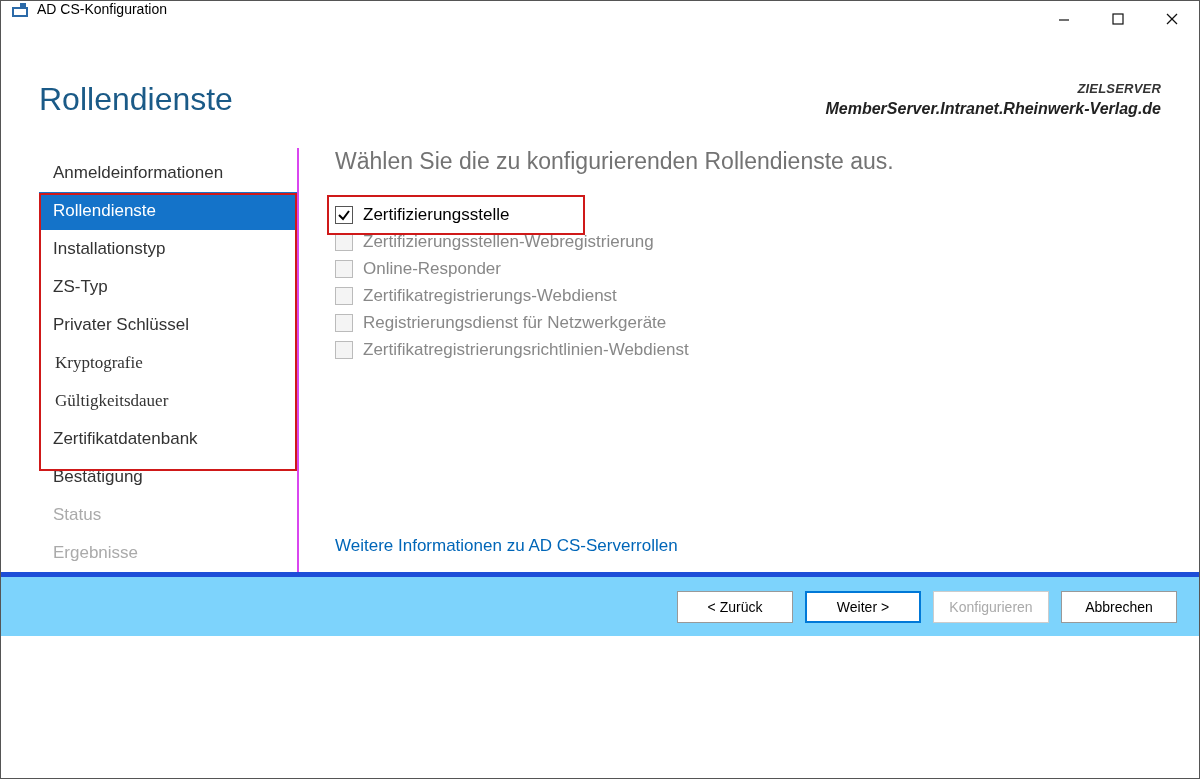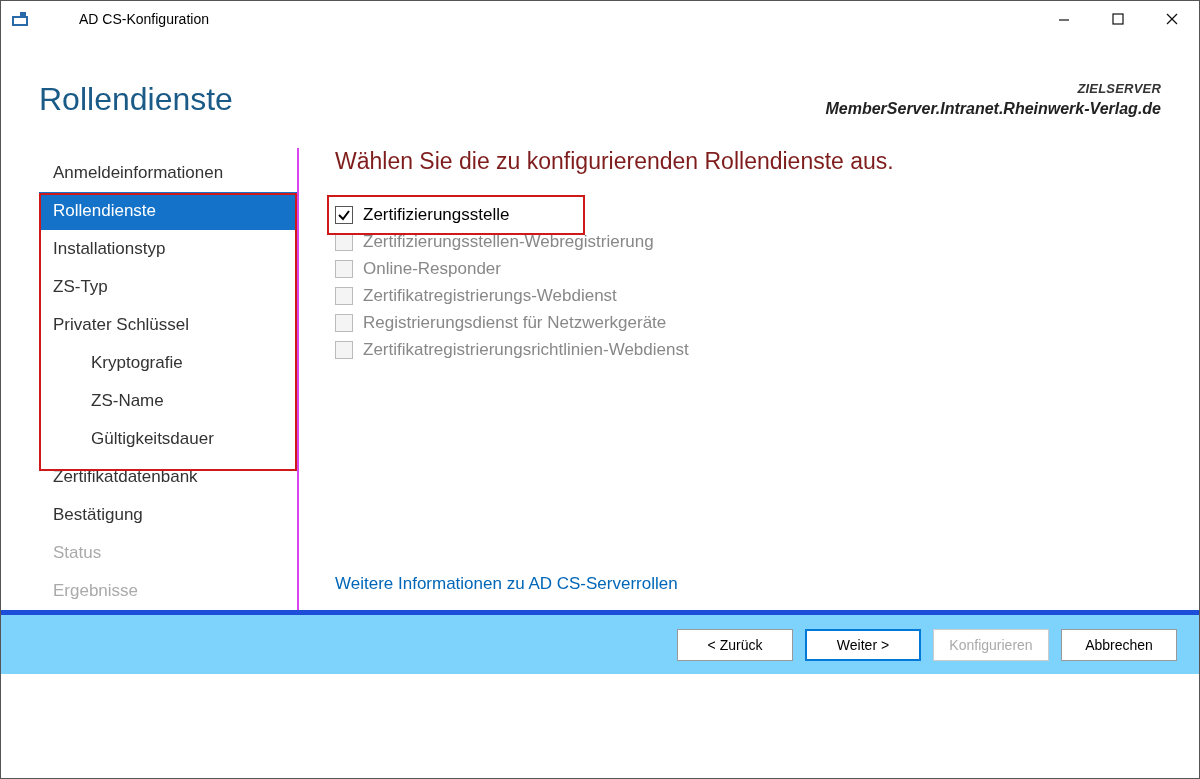--- a/index.html
+++ b/index.html
@@ -8,49 +8,47 @@
       background: #fff;
       width: 1200px;
       height: 779px;
       overflow: hidden;
       border: 1px solid #555;
     }
     
     .titlebar {
       height: 36px;
       display: flex;
-      align-items: center;
       padding-left: 10px;
       background: #fff;
       font-size: 14px;
       color: #000;
-      gap: 42px;
     }
     .titlebar .app-icon { width: 18px; height: 18px; margin-right: 8px; display:flex; align-items:center; }
     .titlebar .title { flex: 1; }
     .win-controls { display:flex; height:100%; }
     .win-btn { width: 54px; height:100%; display:flex; align-items:center; justify-content:center; font-size:14px; color:#111; }
     .win-btn svg { stroke:#111; }
     
     .header-area { padding: 44px 38px 0 38px; display:flex; justify-content:space-between; align-items:flex-start; }
     .page-title { font-size: 32px; font-weight: 400; color:#1a5a87; }
     .target-block { text-align:right;font-style:italic; }
     .target-label { font-size:13px; font-weight:700; color:#333; letter-spacing:0.2px; }
     .target-name { font-size:16px; font-weight:700; color:#222; margin-top:4px; }
     
     .main { display:flex; padding: 30px 38px 0 38px; }
     .sidebar { width: 260px; position:relative; border-right:2px solid #d946ef; padding-top:6px; }
     .highlight-box1 { position:absolute; left:0; top:45px; width:258px; height:278px; border:2px solid #cf1919; pointer-events:none; }
     .nav-item { font-size:17px; color:#333; padding:9px 0 9px 14px; cursor:pointer; white-space:nowrap; }
     .nav-item.selected { background:#1473c9; color:#fff; }
-    .nav-item.indented { padding-left: 52px; }
+    .nav-item.indented { padding-left: 16px; font-family: Liberation Serif, serif; }
     .nav-item.disabled { color:#aaa; cursor:default; }
     
     .content { flex:1; padding-left: 36px; display:flex; flex-direction:column; position:relative; }
-    .content-title { font-size:23px; color:#7f1d1d; margin-bottom: 30px; }
+    .content-title { font-size:23px; color:#737373; margin-bottom: 30px; }
     .checkbox-list { position:relative; }
     .highlight-box2 { position:absolute; left:-8px; top:-10px; width:258px; height:40px; border:2px solid #cf1919; pointer-events:none; }
     .cb-row { display:flex; align-items:center; margin-bottom:7px; font-size:17px; color:#000000; }
     .cb-row.grey { color:#888; }
     .cb { width:18px; height:18px; border:1px solid #555; margin-right:10px; display:flex; align-items:center; justify-content:center; background:#fff;}
     .cb.grey { border-color:#bbb; background:#f4f4f4; }
     .cb svg { display:block; }
     .more-link { color:#0066b8; font-size:17px; margin-top:auto; padding-top:120px; padding-bottom:16px; cursor:pointer; }
     
     .footer { height:64px; border-top:5px solid #1d4ed8; background:#7dd3fc; display:flex; align-items:center; justify-content:flex-end; padding-right:22px; gap:12px; }
@@ -100,21 +98,20 @@
 
 <div class="main">
   <div class="sidebar">
     <div class="highlight-box1"></div>
     <div class="nav-item">Anmeldeinformationen</div>
     <div class="nav-item selected">Rollendienste</div>
     <div class="nav-item">Installationstyp</div>
     <div class="nav-item">ZS-Typ</div>
     <div class="nav-item">Privater Schlüssel</div>
     <div class="nav-item indented">Kryptografie</div>
-    <div class="nav-item indented">ZS-Name</div>
     <div class="nav-item indented">Gültigkeitsdauer</div>
     <div class="nav-item">Zertifikatdatenbank</div>
     <div class="nav-item">Bestätigung</div>
     <div class="nav-item disabled">Status</div>
     <div class="nav-item disabled">Ergebnisse</div>
   </div>
 
   <div class="content">
     <div class="content-title">Wählen Sie die zu konfigurierenden Rollendienste aus.</div>
 

